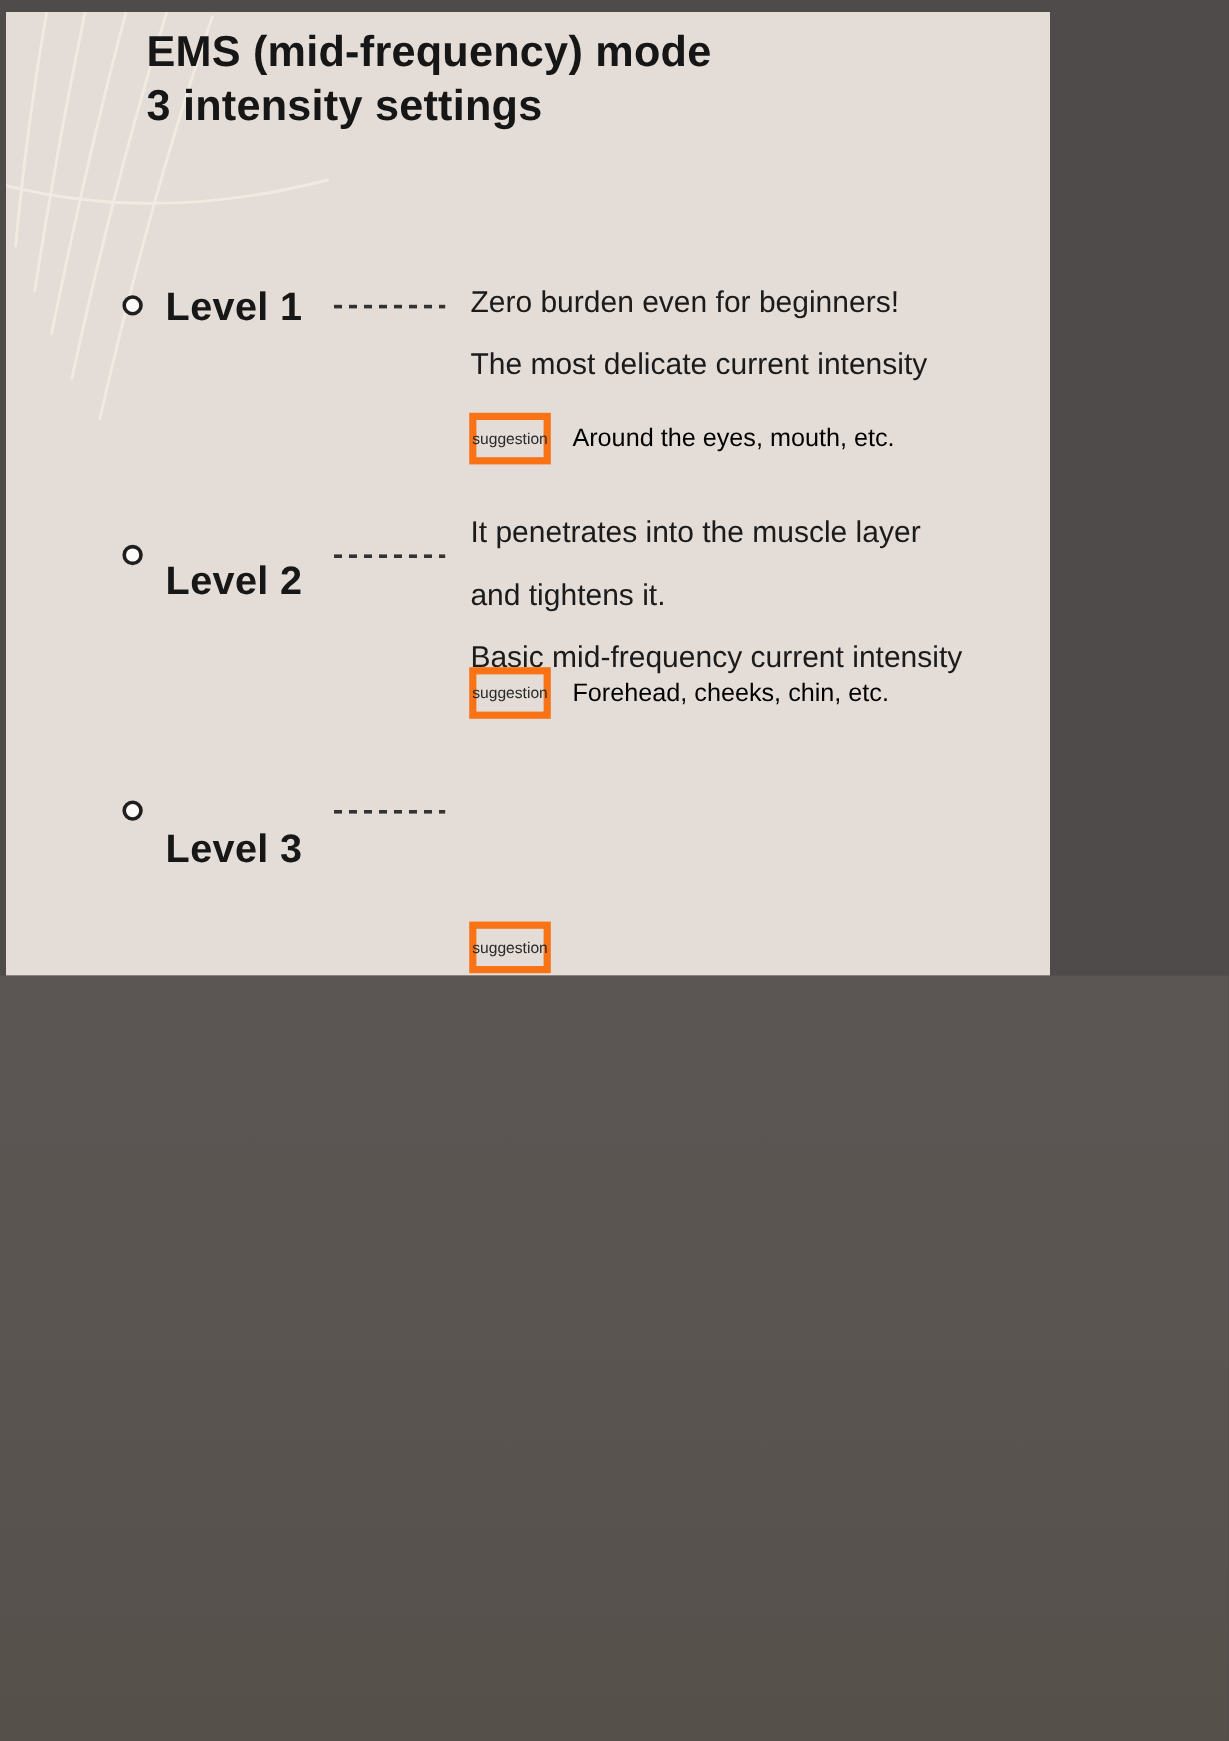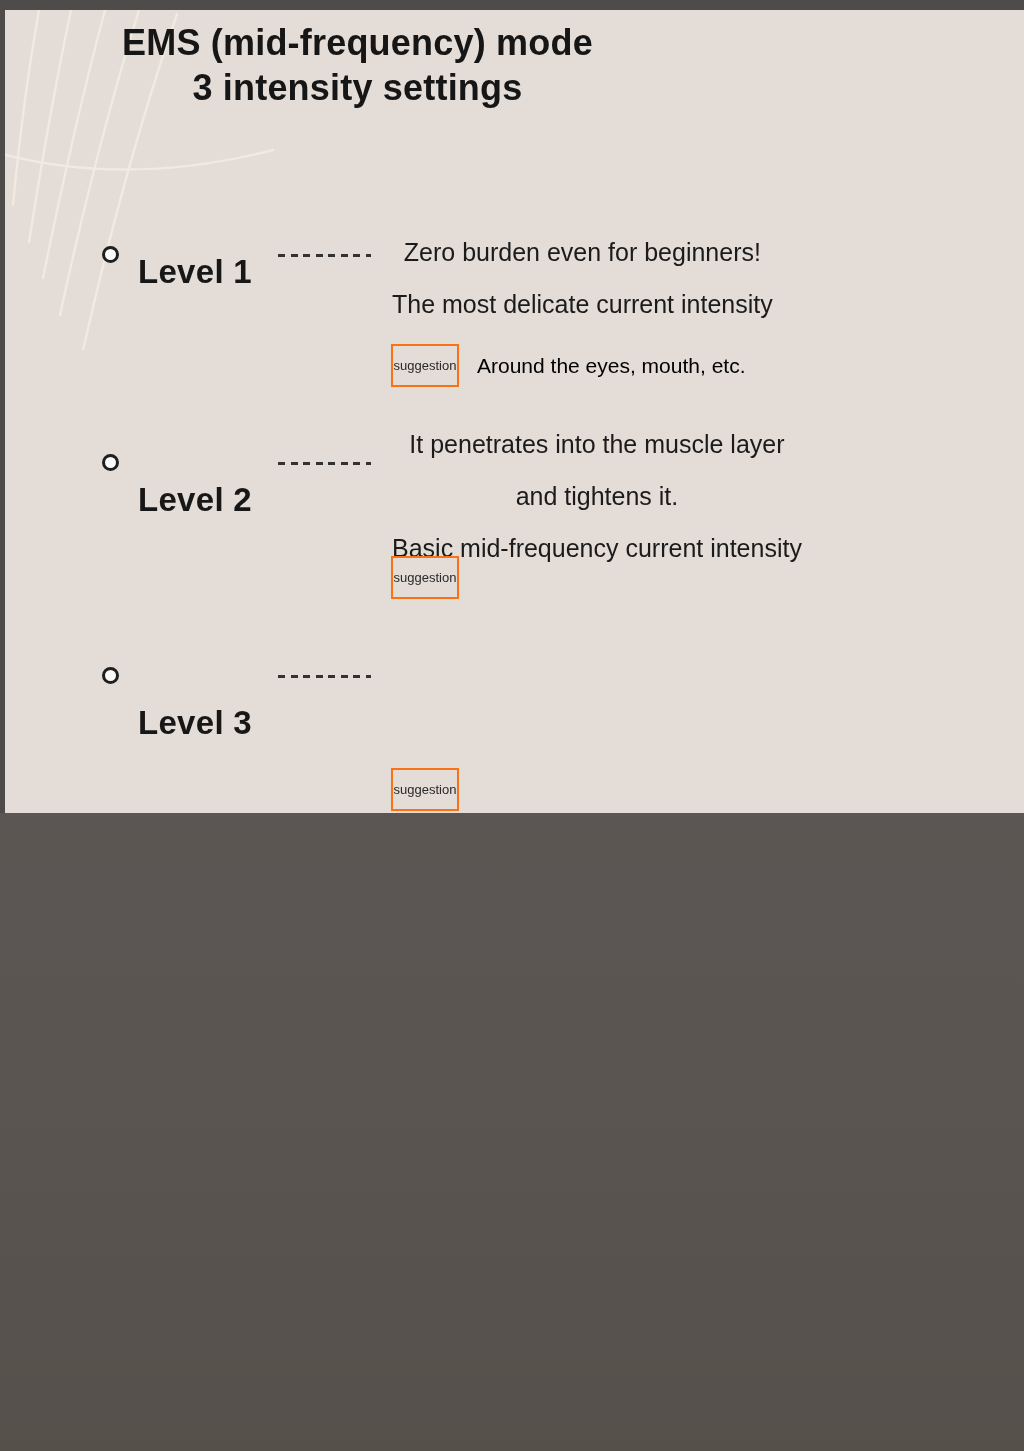--- a/index.html
+++ b/index.html
@@ -11,24 +11,23 @@
     background: #4f4b4a;
     font-family: "Liberation Sans", sans-serif;
     overflow: hidden;
   }
   .pre { white-space: pre-line; }
 
   
   .light-panel {
     position: absolute;
     left: 5px; top: 10px;
-    width: 1019px; height: 803px;
+    width: 870px; height: 803px;
     background: #e3dcd7;
     overflow: hidden;
-    text-align: center;
   }
   .deco-svg {
     position: absolute;
     left: 0; top: 0;
     pointer-events: none;
   }
   .page-title {
     position: absolute;
     left: 117px; top: 10px;
     font-size: 36px;
@@ -46,21 +45,20 @@
     background: #fdfbf9;
   }
   .level-label {
     position: absolute;
     left: 133px;
     font-size: 33px;
     font-weight: 700;
     line-height: 36px;
     color: #171717;
     letter-spacing: 0.3px;
-    margin-top: 16px;
   }
   .level-dashes {
     position: absolute;
     left: 273px;
     width: 93px; height: 3px;
     background: repeating-linear-gradient(90deg, #333 0 7px, transparent 7px 12.5px);
   }
   .level-desc {
     position: absolute;
     left: 387px;
@@ -70,21 +68,21 @@
   }
   .suggestion-row {
     position: absolute;
     left: 386px;
     display: flex;
     align-items: center;
     gap: 18px;
   }
   .suggestion-badge {
     width: 68px; height: 43px;
-    border: 2px solid #f97316;
+    border: 6px solid #f97316;
     display: flex;
     align-items: center;
     justify-content: center;
     font-size: 13px;
     color: #2a2a2a;
     flex: 0 0 auto;
   }
   .suggestion-text {
     font-size: 21px;
     color: #000000;
@@ -132,20 +130,21 @@
 
   <div>
     <div class="level-circle" style="left:97px; top:444px;"></div>
     <div class="level-label" style="top:456px;">Level 2</div>
     <div class="level-dashes" style="top:452px;"></div>
     <div class="level-desc pre" style="top:408px;">It penetrates into the muscle layer
 and tightens it.
 Basic mid-frequency current intensity</div>
     <div class="suggestion-row" style="top:546px;">
       <div class="suggestion-badge">suggestion</div>
+      <div class="suggestion-text">Forehead, cheeks, chin, etc.</div>
     </div>
   </div>
 
   <div>
     <div class="level-circle" style="left:97px; top:657px;"></div>
     <div class="level-label" style="top:679px;">Level 3</div>
     <div class="level-dashes" style="top:665px;"></div>
     <div class="suggestion-row" style="top:758px;">
       <div class="suggestion-badge">suggestion</div>
     </div>

